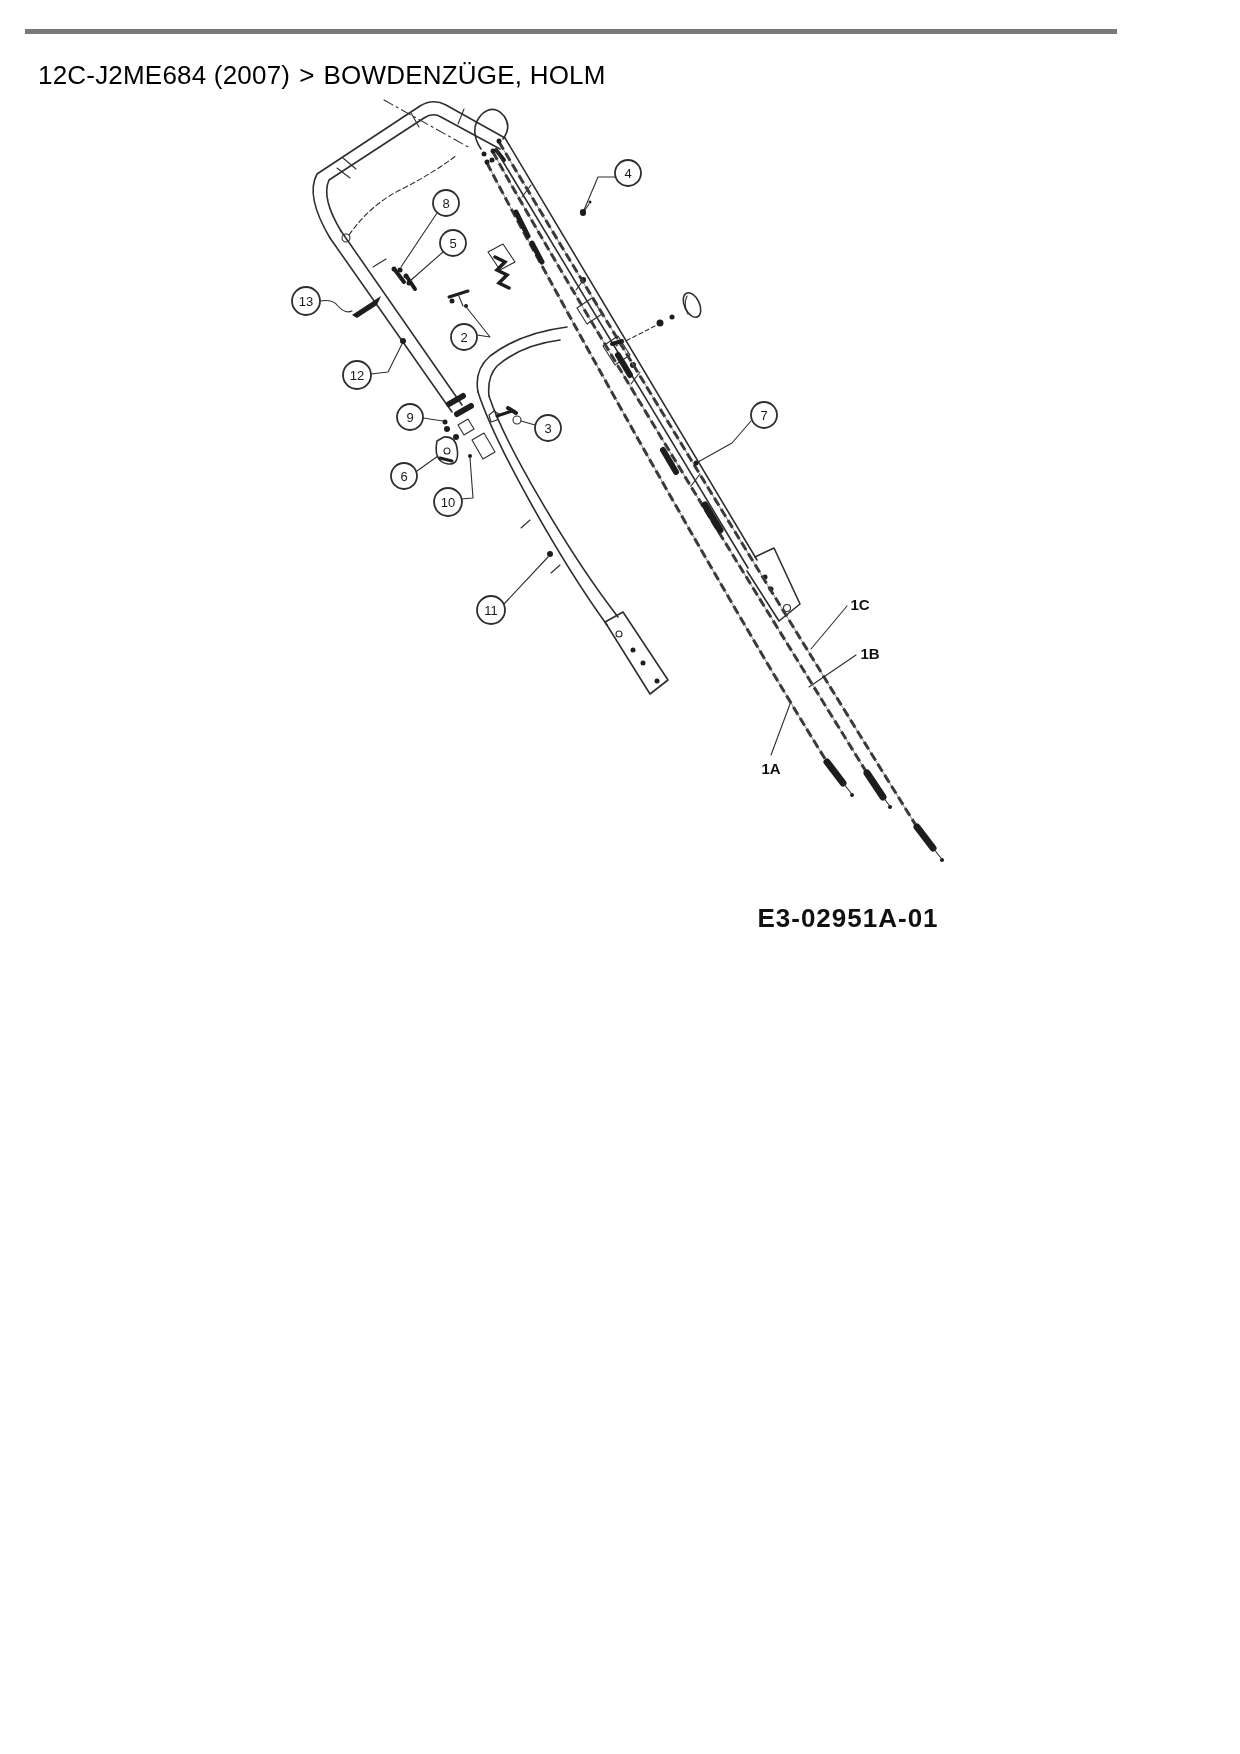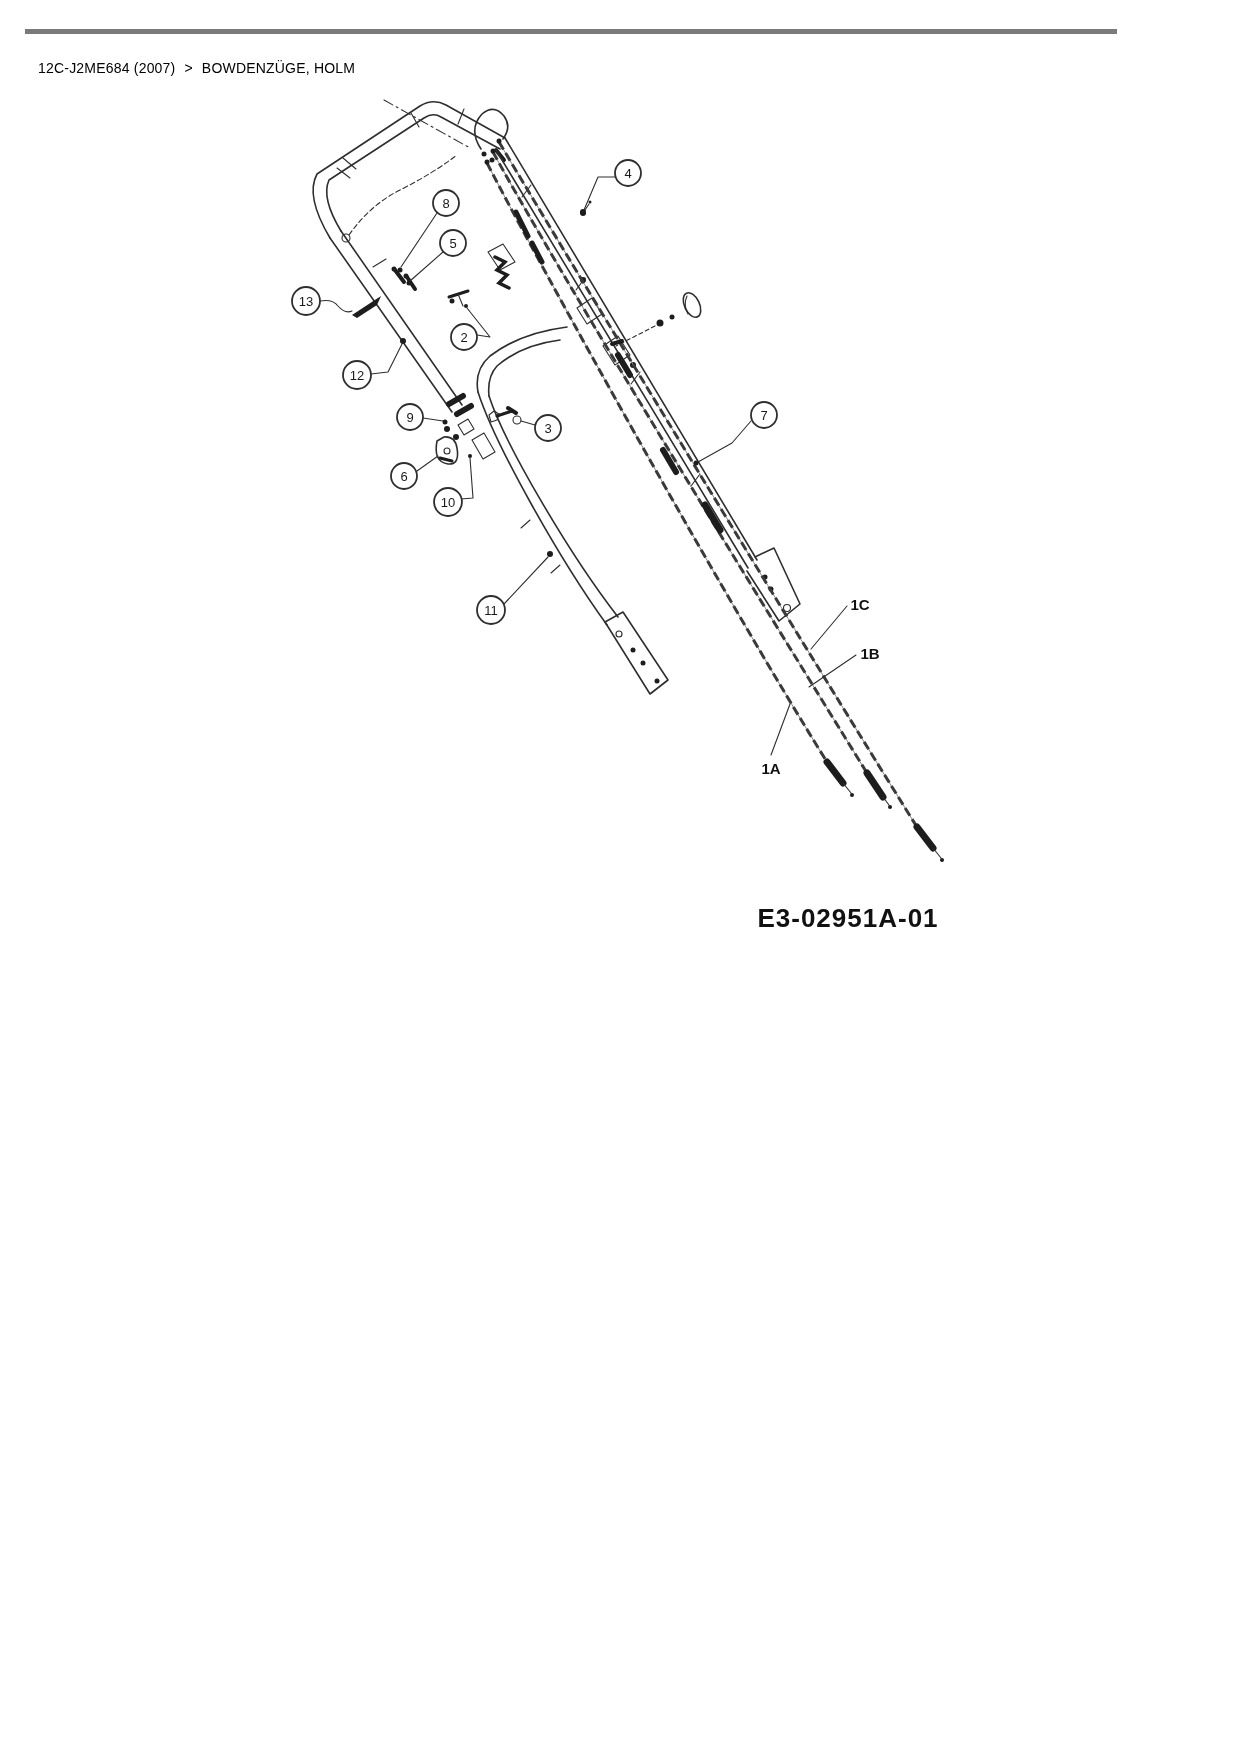--- a/index.html
+++ b/index.html
@@ -5,21 +5,21 @@
   html,body { margin:0; padding:0; background:#ffffff; }
   .page {
     position:relative; width:1240px; height:1754px; background:#ffffff;
     font-family:"Liberation Sans", sans-serif; overflow:hidden;
   }
   .top-divider {
     position:absolute; left:25px; top:29px; width:1092px; height:5px;
     background:#7a7a7a;
   }
   .breadcrumb {
-    position:absolute; left:38px; top:60px; font-size:14px; color:#000;
+    position:absolute; left:38px; top:60px; font-size:26px; color:#000;
     letter-spacing:0.2px; white-space:nowrap;
   }
   .breadcrumb .sep { margin:0 9px; }
   svg.diagram { position:absolute; left:0; top:0; width:1240px; height:1754px; }
 
   .ln   { fill:none; stroke:#2e2e2e; stroke-width:1.6; stroke-linecap:round; stroke-linejoin:round; }
   .thin { stroke-width:1.1; }
   .cable-under { fill:none; stroke:#8a8a8a; stroke-width:1; }
   .cable { fill:none; stroke:#3a3a3a; stroke-width:3; stroke-dasharray:9 4; }
   .darkseg { fill:none; stroke:#1d1d1d; stroke-linecap:round; }

